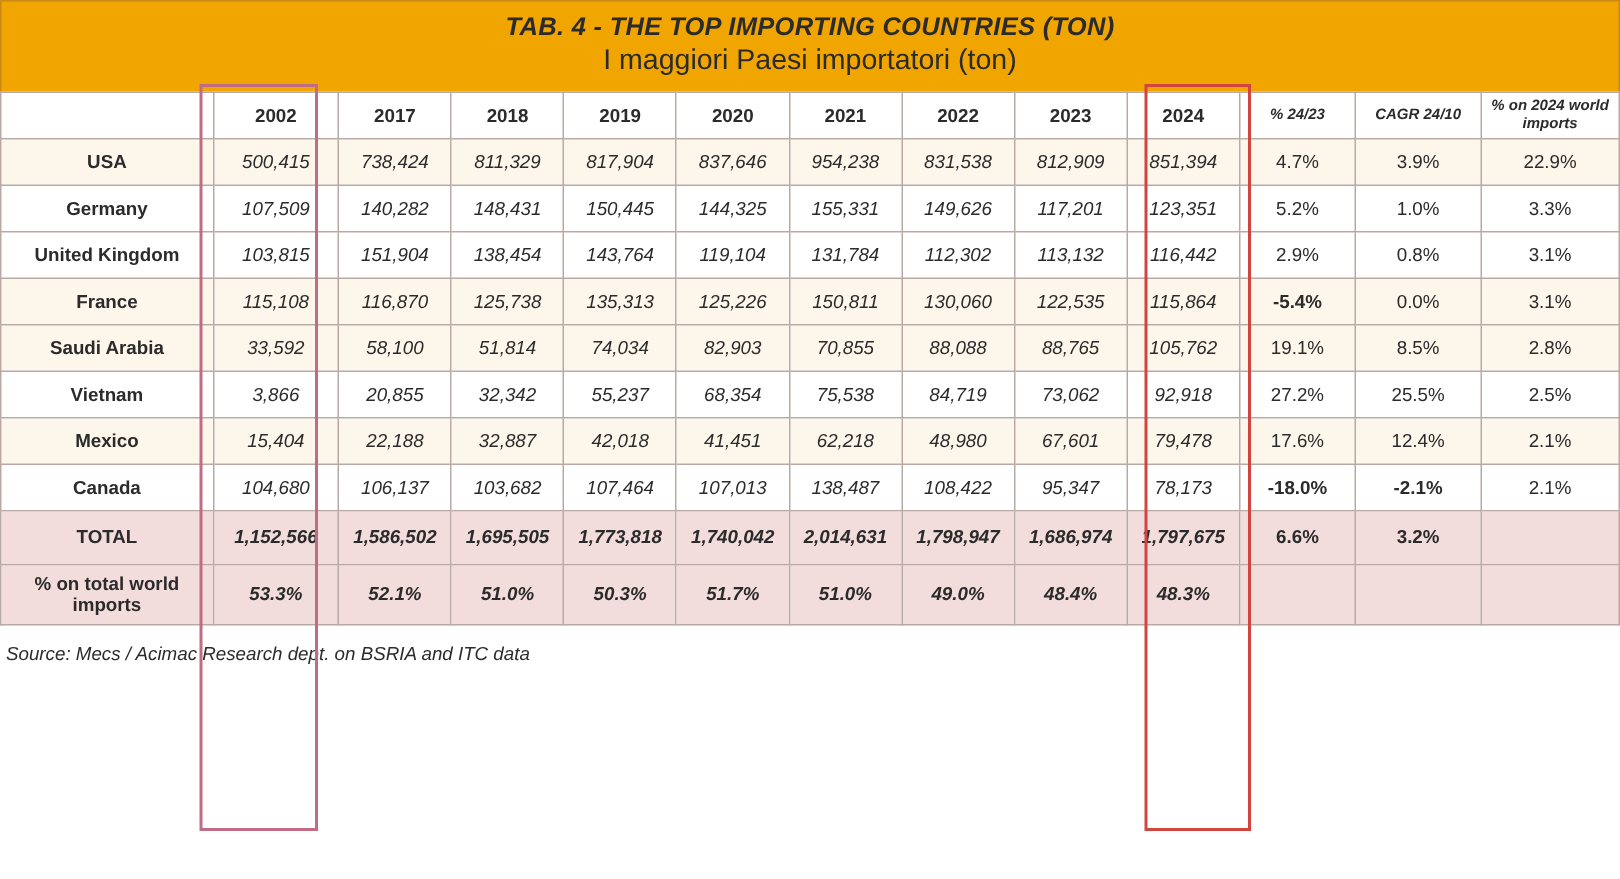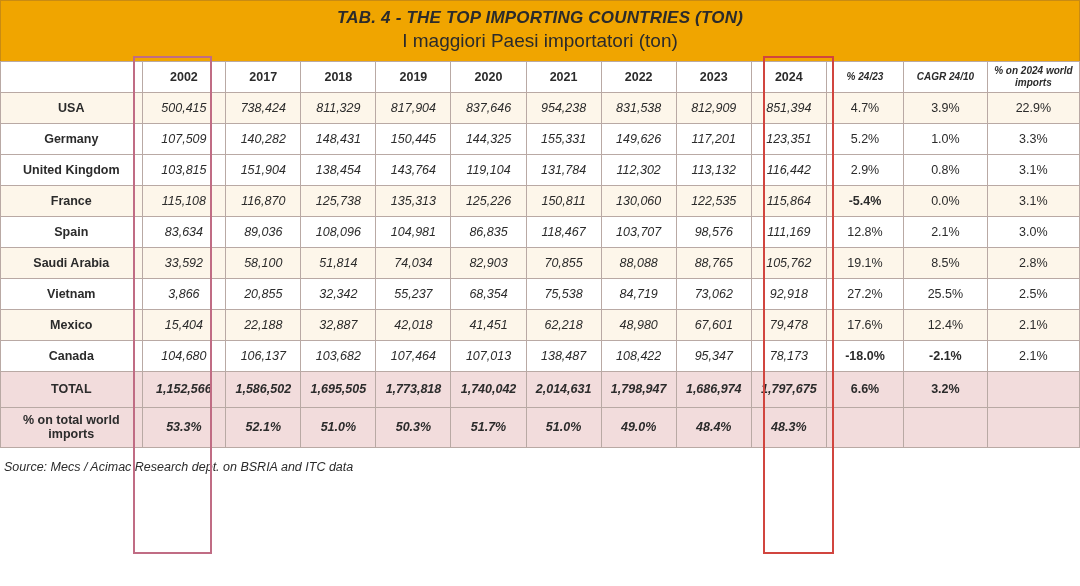--- a/index.html
+++ b/index.html
@@ -242,37 +242,20 @@
         <td class="num">125,738</td>
         <td class="num">135,313</td>
         <td class="num">125,226</td>
         <td class="num">150,811</td>
         <td class="num">130,060</td>
         <td class="num">122,535</td>
         <td class="num">115,864</td>
         <td class="pctcell negative">-5.4%</td>
         <td class="pctcell">0.0%</td>
         <td class="pctcell">3.1%</td>
-      </tr>
-      <tr class="even">
-        <td class="country">
-            <span class="country-label">Spain</span>
-          </td>
-        <td class="num">83,634</td>
-        <td class="num">89,036</td>
-        <td class="num">108,096</td>
-        <td class="num">104,981</td>
-        <td class="num">86,835</td>
-        <td class="num">118,467</td>
-        <td class="num">103,707</td>
-        <td class="num">98,576</td>
-        <td class="num">111,169</td>
-        <td class="pctcell">12.8%</td>
-        <td class="pctcell">2.1%</td>
-        <td class="pctcell">3.0%</td>
       </tr>
       <tr class="odd">
         <td class="country">
             <span class="country-label">Saudi Arabia</span>
           </td>
         <td class="num">33,592</td>
         <td class="num">58,100</td>
         <td class="num">51,814</td>
         <td class="num">74,034</td>
         <td class="num">82,903</td>

